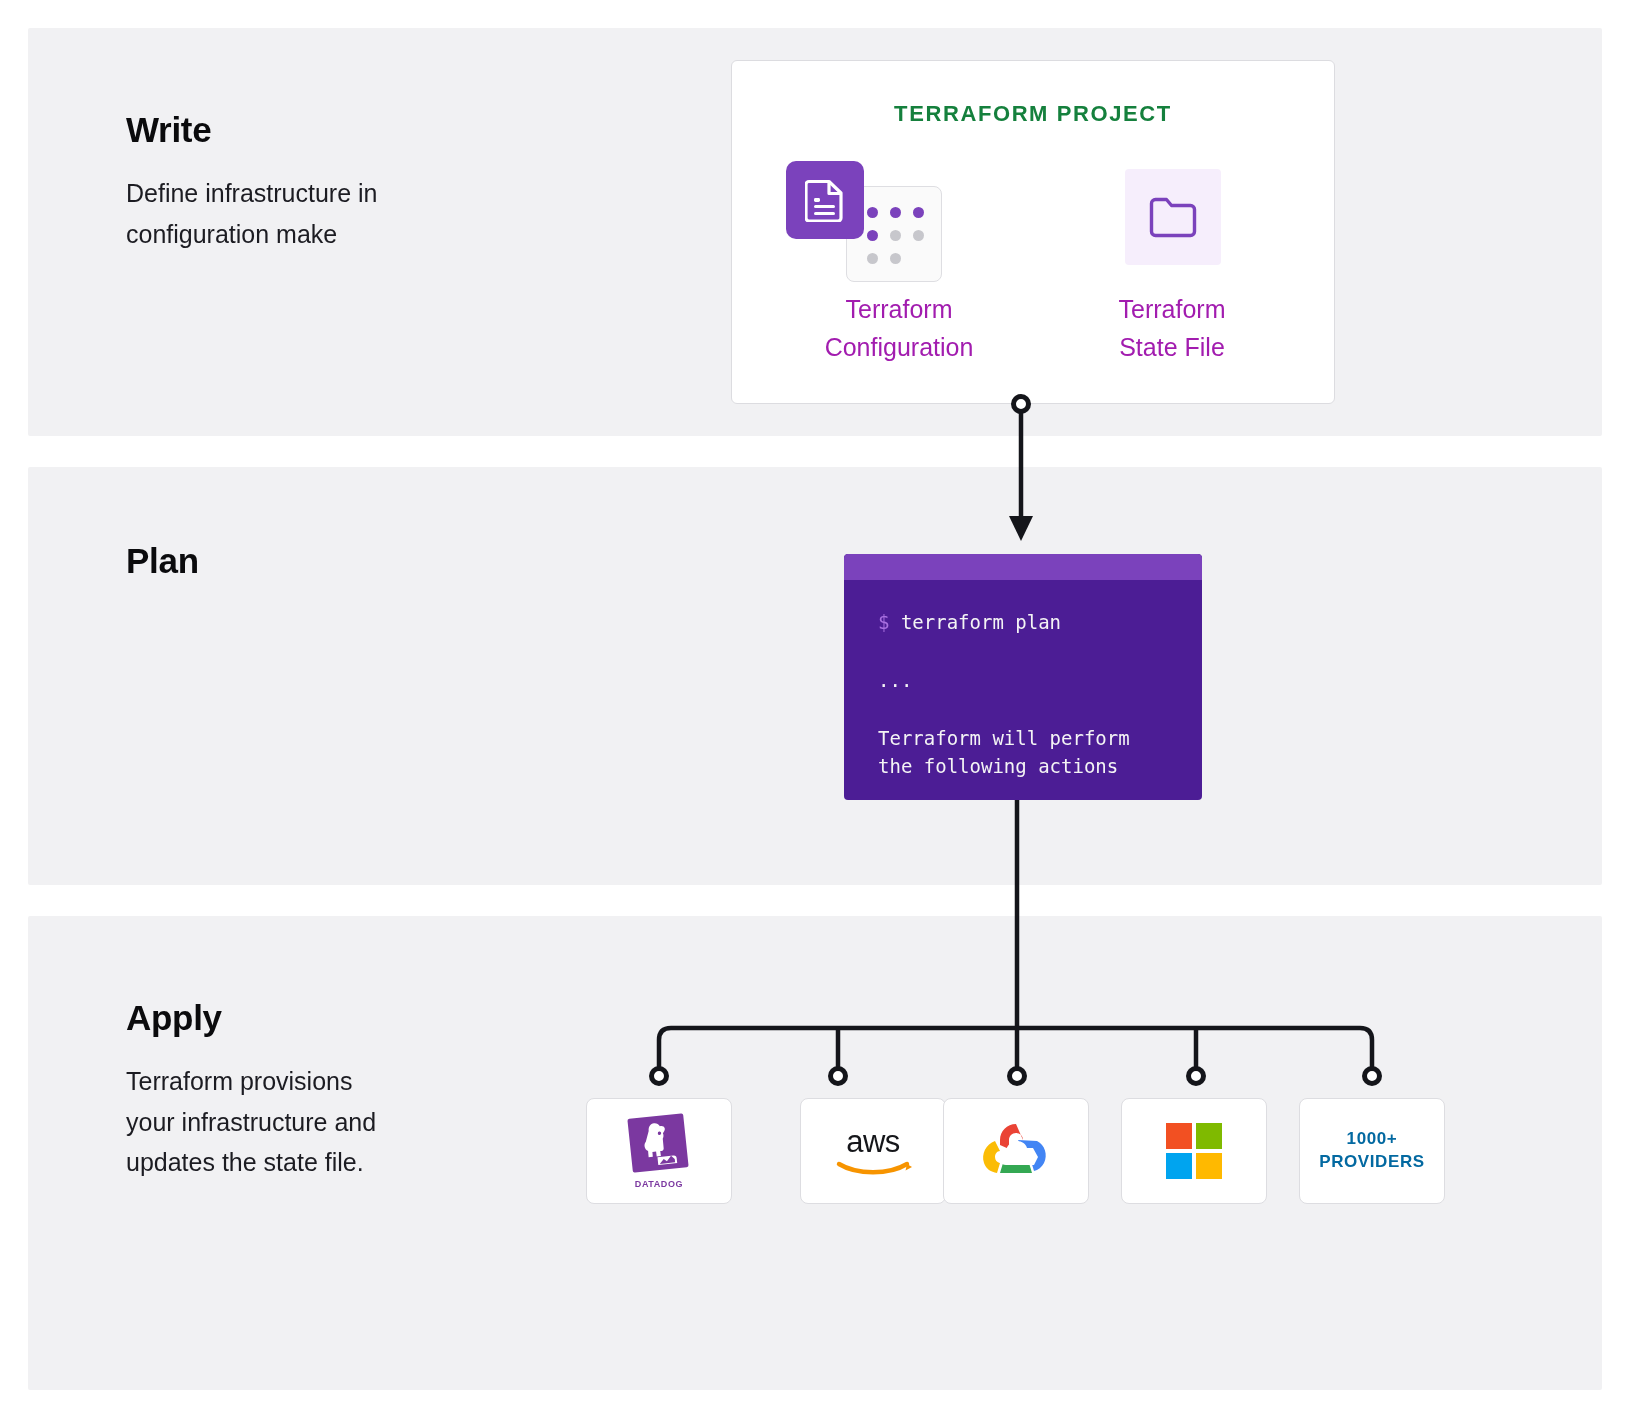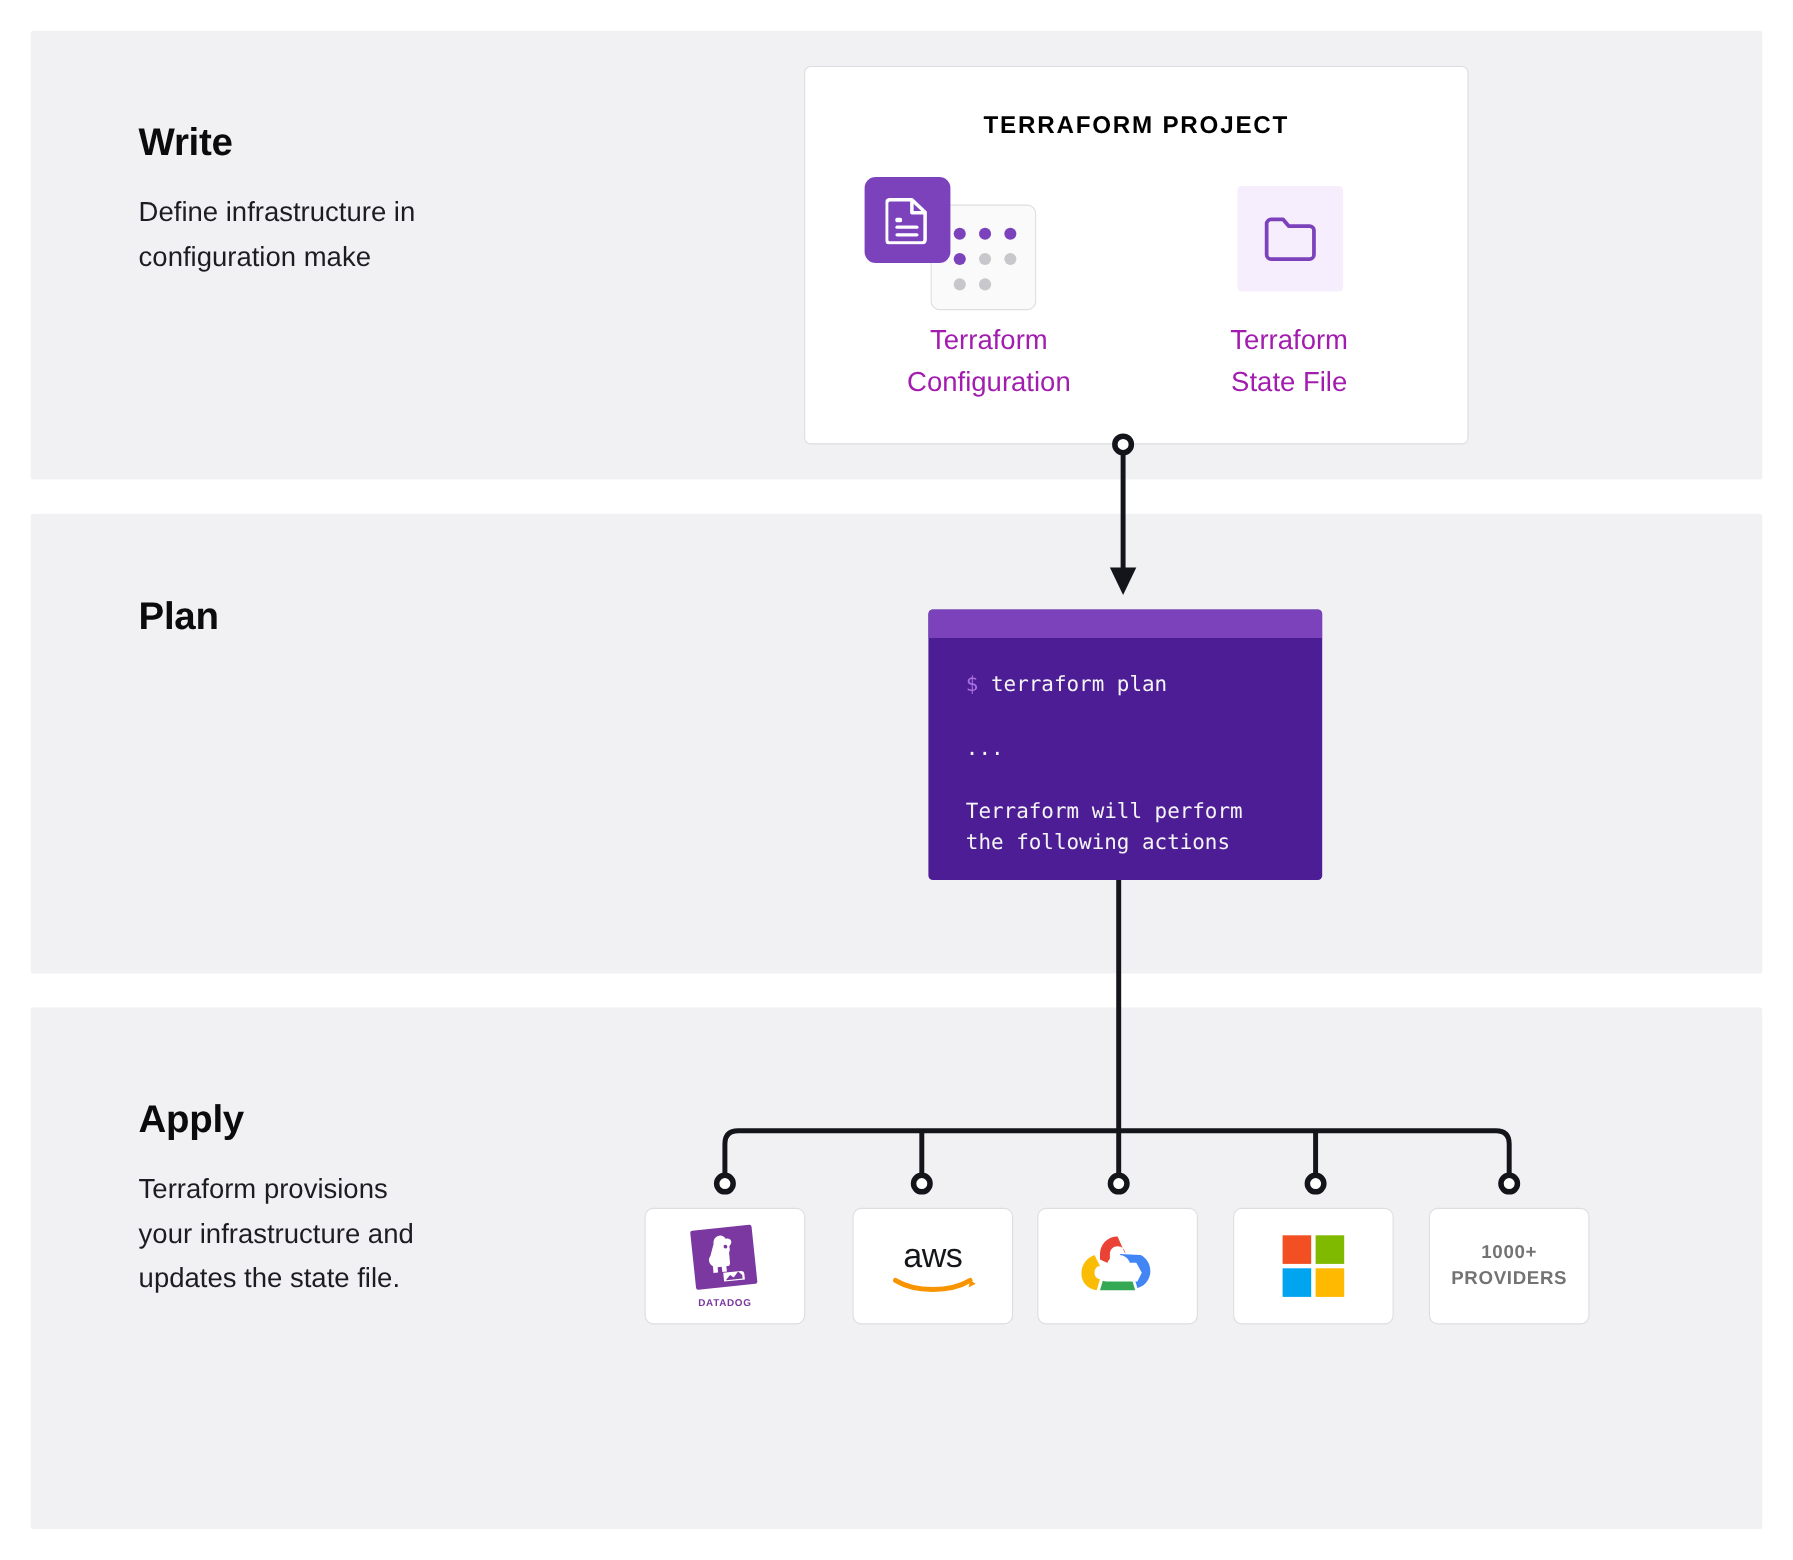--- a/index.html
+++ b/index.html
@@ -74,21 +74,21 @@
   }
   #project-title {
     position: absolute;
     top: 40px;
     left: 0;
     width: 100%;
     text-align: center;
     font-size: 22px;
     font-weight: 700;
     letter-spacing: 1.6px;
-    color: #000000;
+    color: #15803d;
   }
   .asset {
     position: absolute;
     top: 90px;
     width: 250px;
     text-align: center;
   }
   #asset-config { left: 42px; }
   #asset-state  { left: 315px; }
   .asset-art {
@@ -196,32 +196,32 @@
     height: 106px;
     background: #ffffff;
     border: 1px solid #dddde1;
     border-radius: 8px;
     box-sizing: border-box;
     display: flex;
     align-items: center;
     justify-content: center;
   }
   #provider-0 { left: 586px; }
-  #provider-1 { left: 775px; }
+  #provider-1 { left: 800px; }
   #provider-2 { left: 943px; }
   #provider-3 { left: 1121px; }
   #provider-4 { left: 1299px; }
 
   .provider-more-text {
     font-size: 17px;
     font-weight: 700;
     letter-spacing: 0.6px;
     line-height: 1.35;
     text-align: center;
-    color: #737373;
+    color: #0369a1;
     white-space: pre-line;
   }
 
   
   #dd-wrap { position: relative; width: 86px; height: 70px; }
   #dd-frame {
     position: absolute;
     left: 14px; top: 0;
     width: 56px; height: 54px;
     background: #7b38a0;

